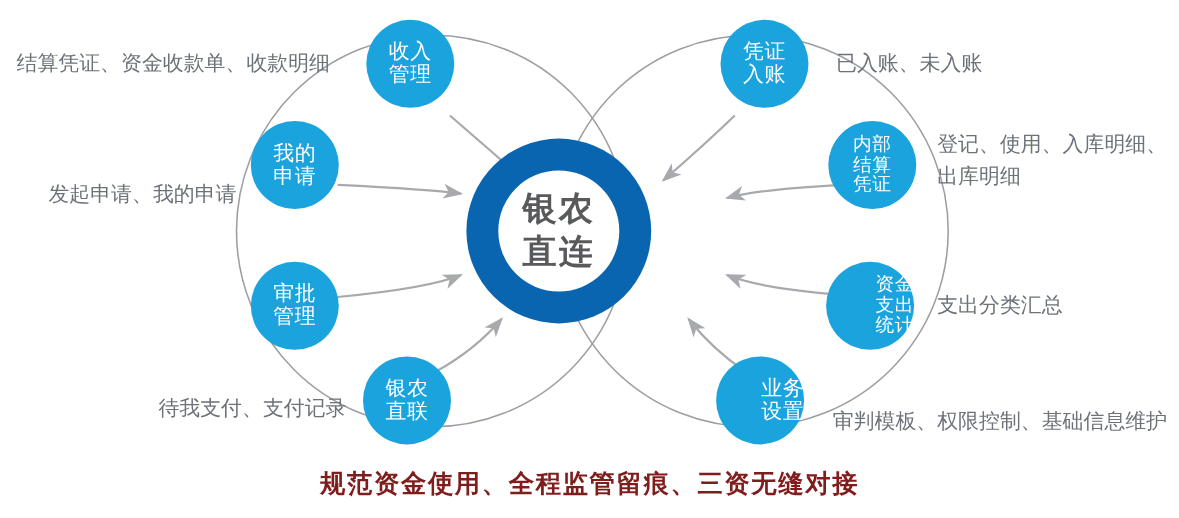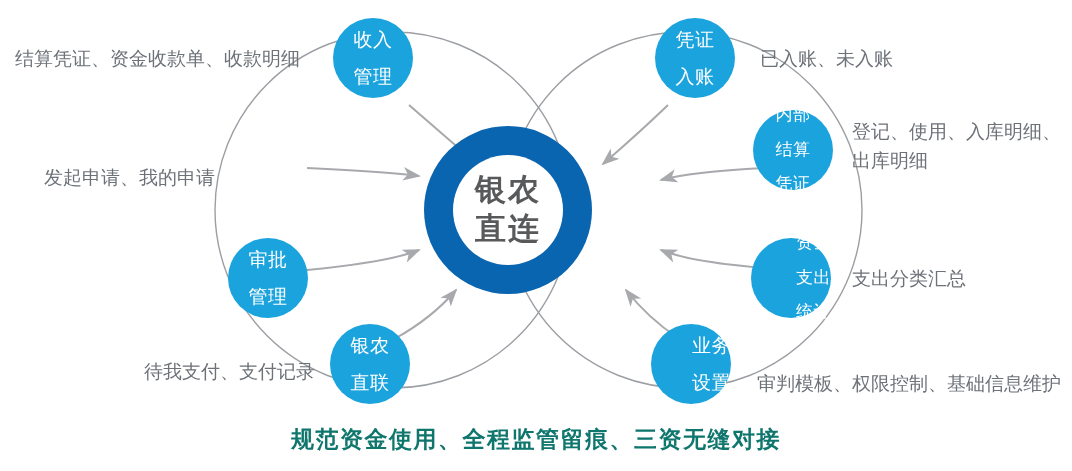--- a/index.html
+++ b/index.html
@@ -32,21 +32,20 @@
     display: flex;
     flex-direction: column;
     align-items: center;
     justify-content: center;
     text-align: center;
     line-height: 1.12;
     font-size: 19px;
     font-weight: 400;
     letter-spacing: 0.5px;
     box-sizing: border-box;
-    gap: 16px;
   }
   .node.small-text { font-size: 17px; line-height: 1.1; font-family: Liberation Serif, serif; }
   .node-line { display: block; white-space: nowrap; }
 
   .hub {
     position: absolute;
     border-radius: 50%;
     background: #0a65b0;
     display: flex;
     align-items: center;
@@ -82,21 +81,21 @@
   .side-label .lbl-line { display: block; }
   .side-label.right { text-align: left; }
   .side-label.left { text-align: right; }
 
   .caption {
     position: absolute;
     left: 0;
     top: 424px;
     width: 1072px;
     text-align: center;
-    color: #0f766e;
+    color: #7f1d1d;
     font-size: 23px;
     font-weight: 700;
     letter-spacing: 1.5px;
   }
 </style>
 </head>
 <body>
 
 <div id="stage">
 
@@ -126,20 +125,24 @@
       <span class="hub-line">银农</span>
       <span class="hub-line">直连</span>
     </div>
   </div>
 
   <div class="node" style="left:333px; top:18px; width:80px; height:80px;">
     <span class="node-line">收入</span>
     <span class="node-line">管理</span>
   </div>
 
+  <div class="node" style="left:228px; top:110px; width:80px; height:80px;">
+    <span class="node-line">我的</span>
+    <span class="node-line">申请</span>
+  </div>
 
   <div class="node" style="left:228px; top:238px; width:80px; height:80px;">
     <span class="node-line">审批</span>
     <span class="node-line">管理</span>
   </div>
 
   <div class="node" style="left:330px; top:324px; width:80px; height:80px;">
     <span class="node-line">银农</span>
     <span class="node-line">直联</span>
   </div>

